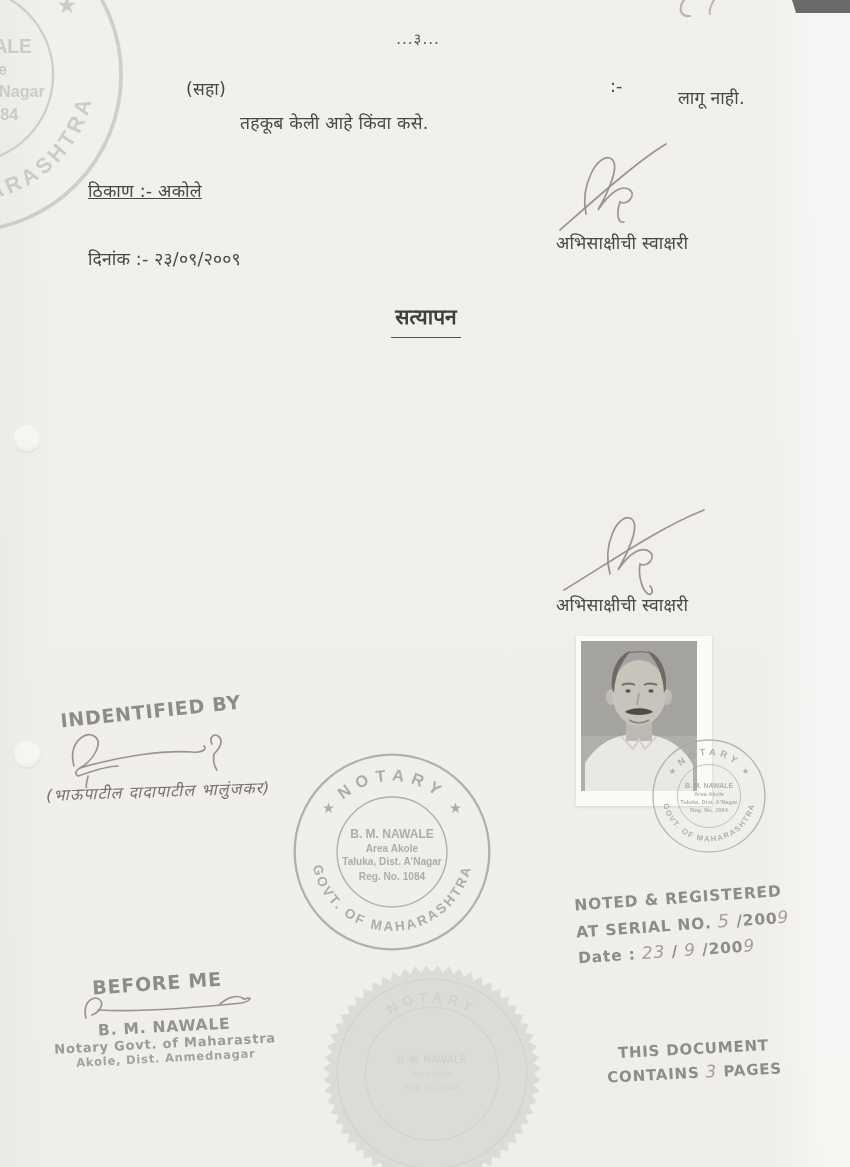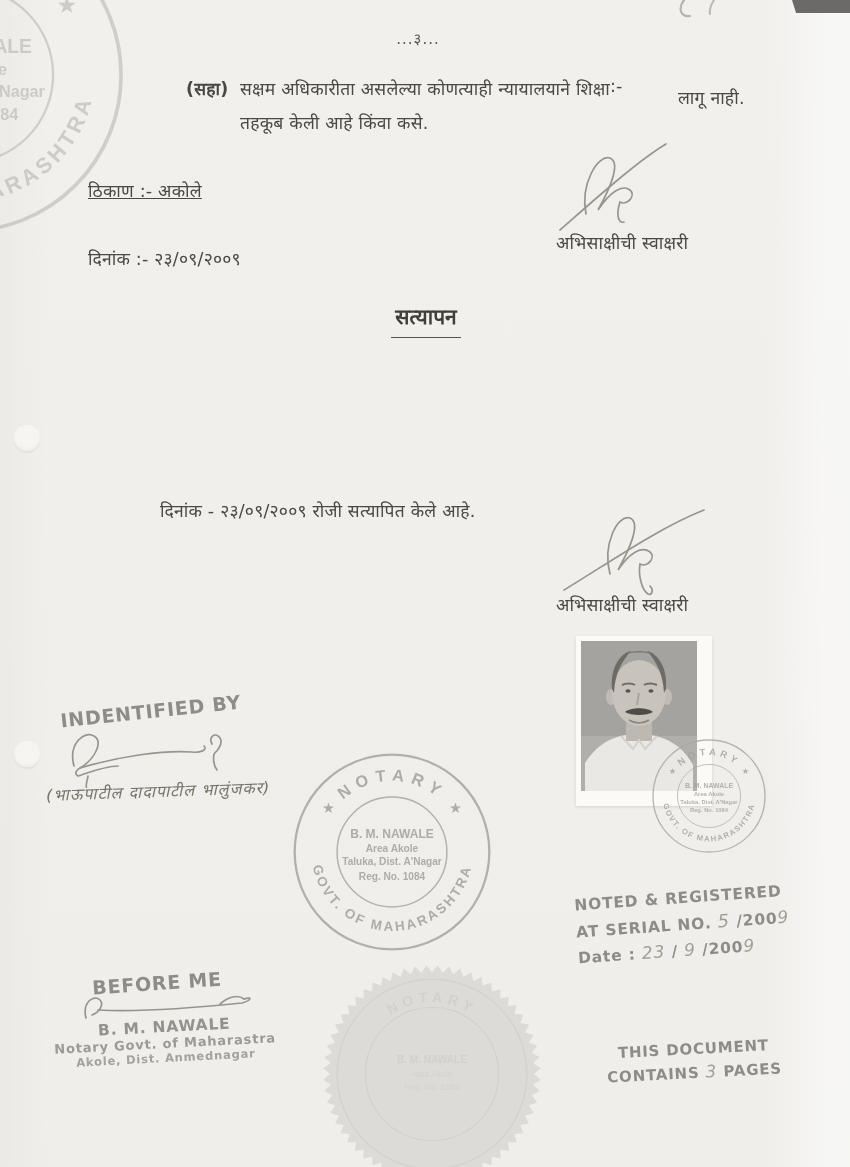--- a/index.html
+++ b/index.html
@@ -68,41 +68,39 @@
   <svg class="abs" style="left:668px; top:0; width:120px; height:42px;" viewBox="0 0 120 42">
     <path d="M16,0 C10,8 12,17 22,16" fill="none" stroke="#b7b4ad" stroke-width="2.2" stroke-linecap="round"></path>
     <path d="M46,0 C43,5 41,10 42,14" fill="none" stroke="#bbb8b1" stroke-width="2" stroke-linecap="round"></path>
   </svg>
 
   <div class="abs punch" style="left:14px; top:425px;"></div>
   <div class="abs punch" style="left:14px; top:741px;"></div>
 
   <div class="abs pagenum">...३...</div>
 
-  <span class="abs dev" style="left:186px; top:76px;font-weight:bold;">(सहा)</span>
-  <span class="abs dev" style="left:240px; top:76px;">सक्षम अधिकारीता असलेल्या कोणत्याही न्यायालयाने शिक्षा</span>
+  <span class="abs dev" style="left:186px; top:76px;">(सहा)</span>
   <span class="abs dev" style="left:610px; top:76px;">:-</span>
   <span class="abs dev" style="left:678px; top:85px;">लागू नाही.</span>
   <span class="abs dev" style="left:240px; top:110px;text-align:center;">तहकूब केली आहे किंवा कसे.</span>
 
   <span class="abs dev" style="left:88px; top:178px;text-decoration:underline;">ठिकाण :- अकोले</span>
   <span class="abs dev" style="left:88px; top:236px;margin-top:10px;">दिनांक :- २३/०९/२००९</span>
 
   <svg class="abs" style="left:552px; top:140px; width:120px; height:96px;" viewBox="0 0 120 96">
     <path class="sig-path" d="M8,90 C40,62 84,22 114,4"></path>
     <path class="sig-path" d="M34,74 C28,44 46,14 58,18 C70,23 56,52 46,70 C58,52 70,44 78,50 C84,55 76,66 68,62 C64,74 66,84 72,82"></path>
   </svg>
   <span class="abs dev" style="left:556px; top:230px;">अभिसाक्षीची स्वाक्षरी</span>
 
   <div class="abs heading-wrap">
     <span>सत्यापन</span>
   </div>
 
 
-  <span class="abs dev" style="left:160px; top:498px;">दिनांक - २३/०९/२००९ रोजी सत्यापित केले आहे.</span>
 
   <svg class="abs" style="left:558px; top:502px; width:150px; height:95px;" viewBox="0 0 150 95">
     <path class="sig-path" d="M6,88 C46,64 100,26 146,8"></path>
     <path class="sig-path" d="M52,72 C44,42 60,12 72,16 C84,21 70,50 60,68 C72,50 84,44 92,50 C98,55 90,66 82,62 C80,74 84,88 90,92 C94,94 96,88 92,84"></path>
   </svg>
   <span class="abs dev" style="left:556px; top:592px;">अभिसाक्षीची स्वाक्षरी</span>
 
   <div class="abs" style="left:576px; top:636px; width:126px; height:160px; background:#fbfaf7; padding:5px; box-shadow:0 1px 3px rgba(0,0,0,0.12);">
     <svg viewBox="0 0 116 150" width="116" height="150">
       <rect x="0" y="0" width="116" height="150" fill="#a4a3a0"></rect>

